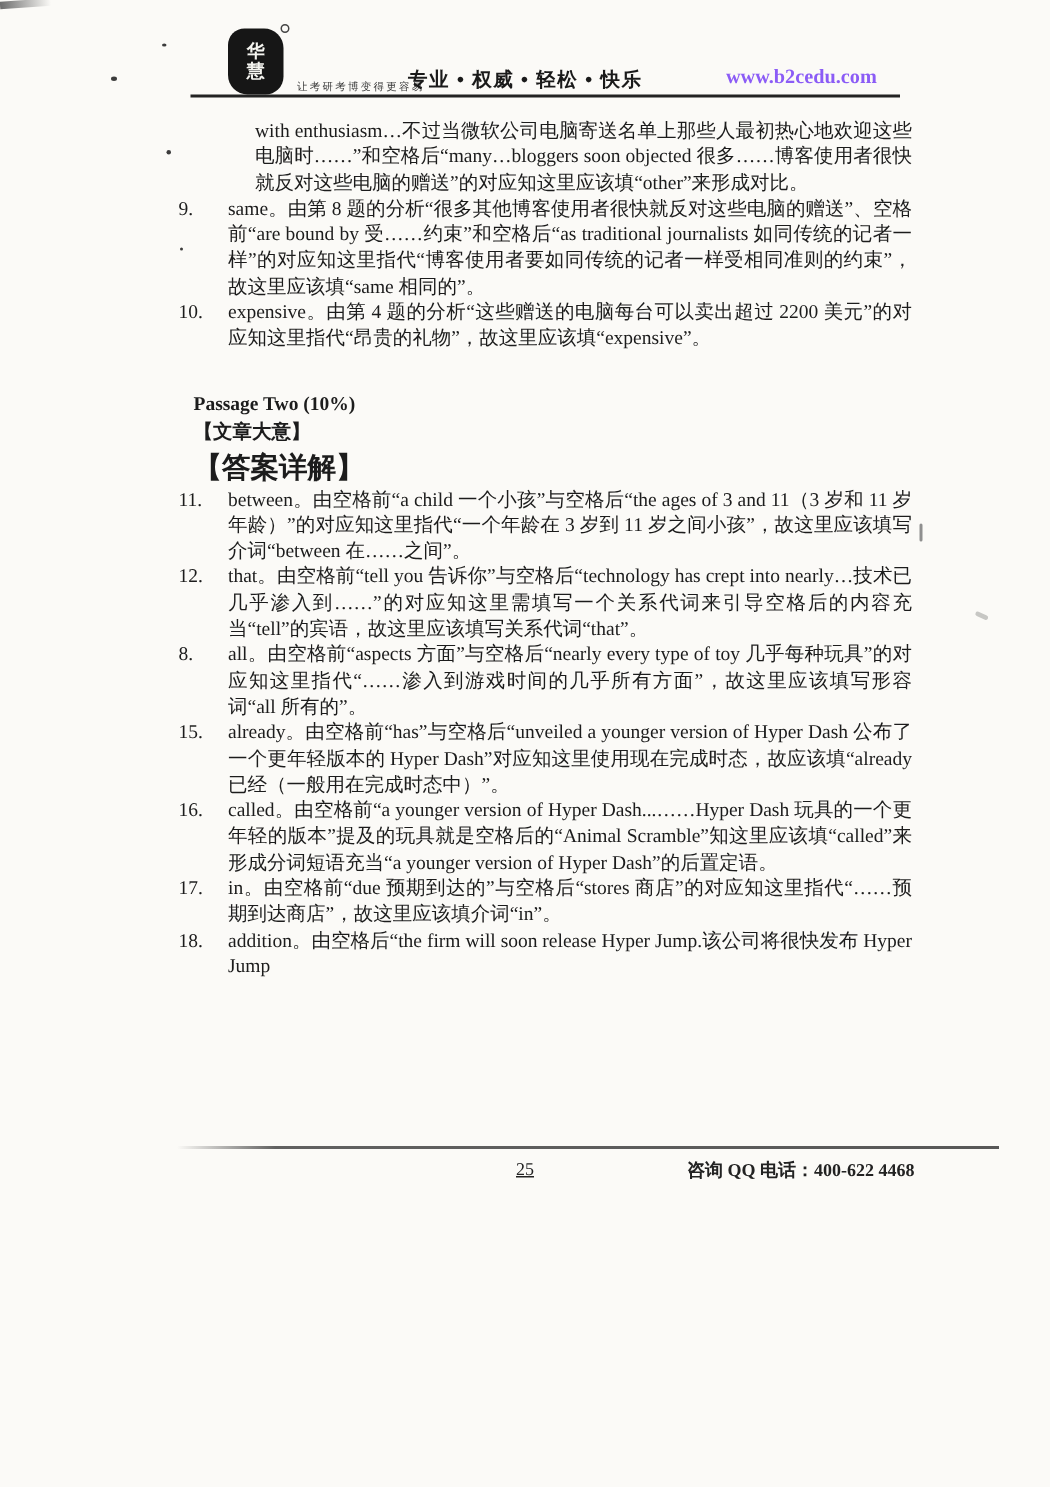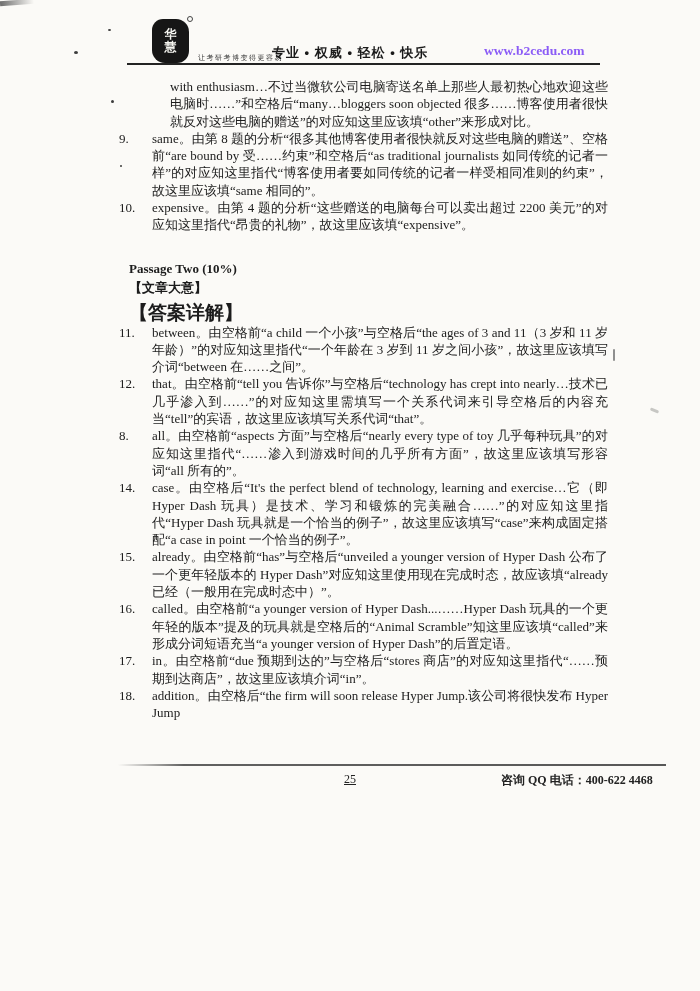--- a/index.html
+++ b/index.html
@@ -62,21 +62,21 @@
   .h-bracket2{margin:8px 0 2px 11px;font-size:19px;font-weight:bold;}
   .summary{margin:0 0 0 11px;text-indent:2em;}
 
   
   .ftr-rule{
     position:absolute;left:118px;top:764px;width:548px;height:2px;
     background:linear-gradient(to right,rgba(90,90,90,0),rgba(70,70,70,.85) 12%,rgba(70,70,70,.9));
   }
   .ftr-left{position:absolute;left:142px;top:772px;font-size:12px;font-weight:bold;color:#222;}
   .ftr-page{position:absolute;left:344px;top:772px;font-size:12px;color:#222;text-decoration:underline;}
-  .ftr-right{position:absolute;left:458px;top:772px;font-size:12px;font-weight:bold;color:#222;margin-left:43px;}
+  .ftr-right{position:absolute;left:458px;top:772px;font-size:12px;font-weight:bold;color:#222;}
 
   
   .streak{position:absolute;left:0;top:0;width:34px;height:5px;
     background:linear-gradient(to right,#6d6d6d,rgba(150,150,150,0));transform:rotate(-4deg);}
   .speck{position:absolute;background:#3c3c3c;border-radius:50%;}
   .sp1{left:108px;top:29px;width:3px;height:2px;}
   .sp2{left:74px;top:51px;width:4px;height:3px;}
   .sp3{left:111px;top:100px;width:3px;height:3px;}
   .sp4{left:120px;top:165px;width:2px;height:2px;}
   .vdash{position:absolute;left:613px;top:349px;width:2px;height:12px;background:#8f8f8f;border-radius:1px;}
@@ -120,24 +120,20 @@
     </div>
     <div class="item">
       <span class="num">12.</span>
       <span class="txt">that。由空格前“tell you 告诉你”与空格后“technology has crept into nearly…技术已几乎渗入到……”的对应知这里需填写一个关系代词来引导空格后的内容充当“tell”的宾语，故这里应该填写关系代词“that”。</span>
     </div>
     <div class="item">
       <span class="num">8.</span>
       <span class="txt">all。由空格前“aspects 方面”与空格后“nearly every type of toy 几乎每种玩具”的对应知这里指代“……渗入到游戏时间的几乎所有方面”，故这里应该填写形容词“all 所有的”。</span>
     </div>
     <div class="item">
-      <span class="num">14.</span>
-      <span class="txt">case。由空格后“It's the perfect blend of technology, learning and exercise…它（即 Hyper Dash 玩具）是技术、学习和锻炼的完美融合……”的对应知这里指代“Hyper Dash 玩具就是一个恰当的例子”，故这里应该填写“case”来构成固定搭配“a case in point 一个恰当的例子”。</span>
-    </div>
-    <div class="item">
       <span class="num">15.</span>
       <span class="txt">already。由空格前“has”与空格后“unveiled a younger version of Hyper Dash 公布了一个更年轻版本的 Hyper Dash”对应知这里使用现在完成时态，故应该填“already 已经（一般用在完成时态中）”。</span>
     </div>
     <div class="item">
       <span class="num">16.</span>
       <span class="txt">called。由空格前“a younger version of Hyper Dash...……Hyper Dash 玩具的一个更年轻的版本”提及的玩具就是空格后的“Animal Scramble”知这里应该填“called”来形成分词短语充当“a younger version of Hyper Dash”的后置定语。</span>
     </div>
     <div class="item">
       <span class="num">17.</span>
       <span class="txt">in。由空格前“due 预期到达的”与空格后“stores 商店”的对应知这里指代“……预期到达商店”，故这里应该填介词“in”。</span>

